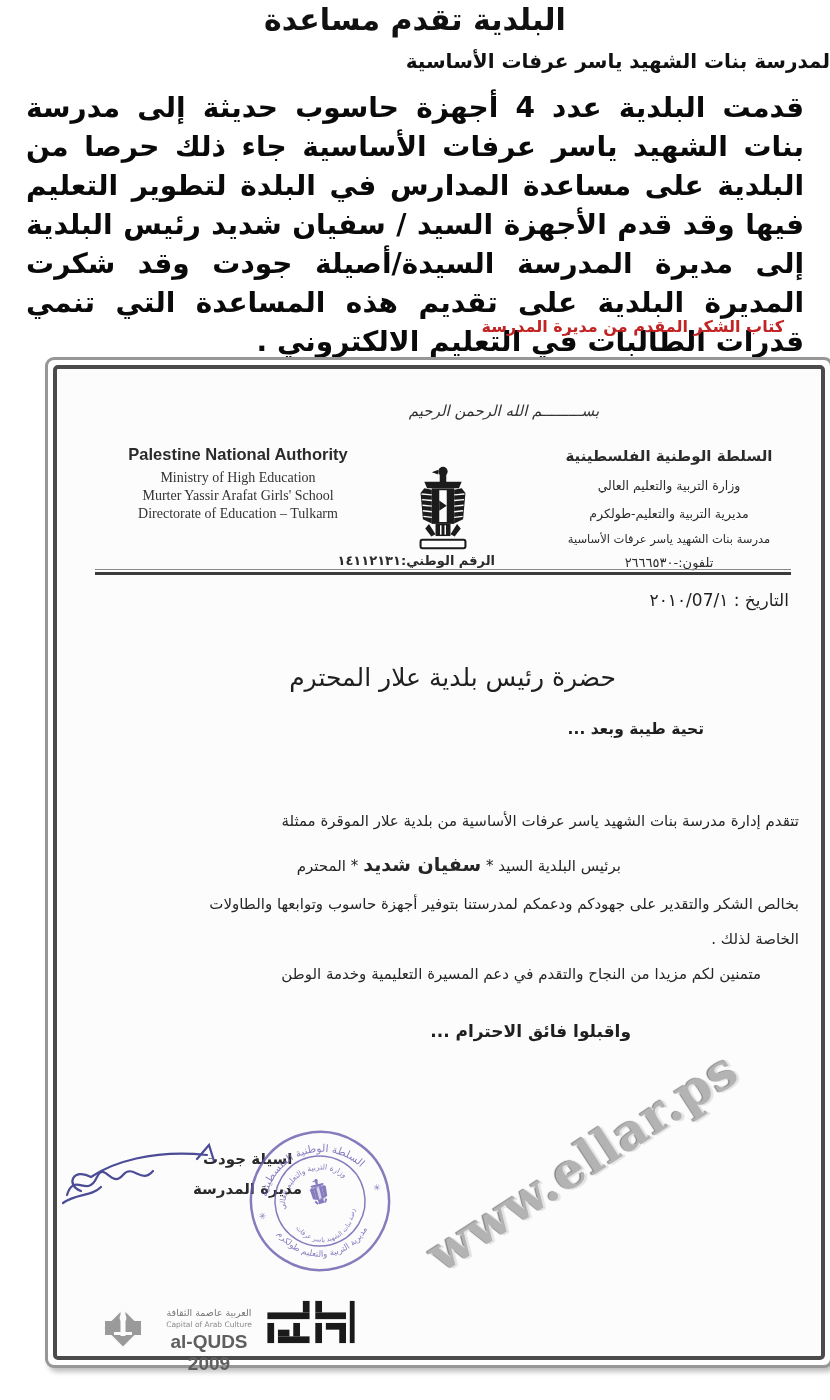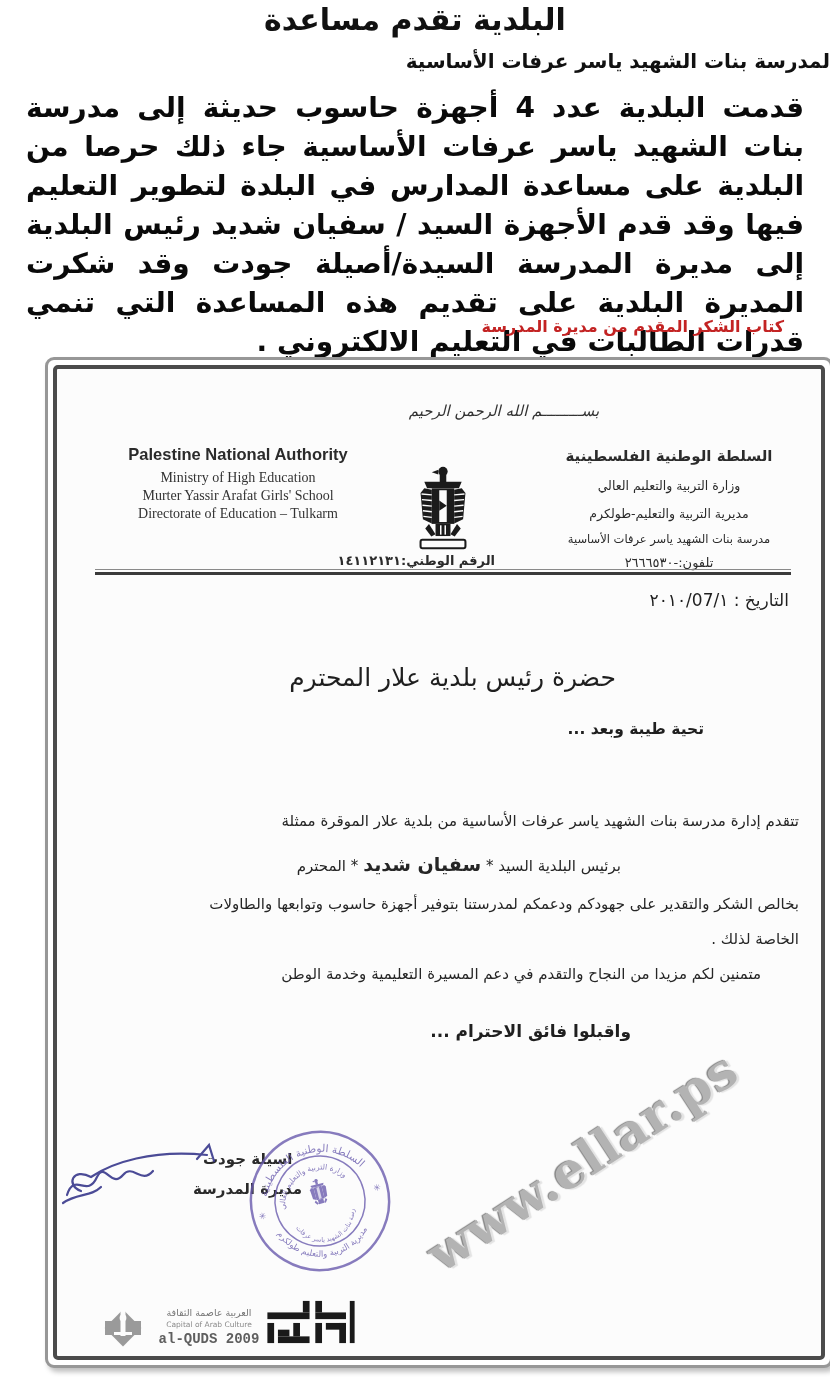--- a/index.html
+++ b/index.html
@@ -69,21 +69,21 @@
     transform:rotate(-33deg);
     font-family:"DejaVu Serif",serif;font-weight:bold;font-size:50px;
     color:#b3b3b3;text-shadow:2px 2px 1px #e3e3e3,-1px -1px 1px #858585;
     letter-spacing:1px;white-space:nowrap;
   }
   
   .quds-star{left:40px;top:933px;width:52px;height:52px;}
   .quds-text{left:96px;top:938px;width:112px;text-align:center;}
   .quds-text-ar{font-size:9.5px;color:#767676;direction:rtl;}
   .quds-text-en{font-size:7.5px;color:#8a8a8a;margin-top:2px;}
-  .quds-text-year{font-size:14px;font-weight:bold;color:#5f5f5f;margin-top:2px;font-family:Liberation Mono, monospace;}
+  .quds-text-year{font-size:19px;font-weight:bold;color:#5f5f5f;margin-top:2px;font-family:Liberation Sans, sans-serif;}
   .kufic-box{left:208px;top:930px;width:92px;height:46px;}
 </style>
 </head>
 <body>
 
 <h1 class="abs page-title" style="margin:0;">البلدية تقدم مساعدة</h1>
 <h2 class="abs page-subtitle" style="margin:0;">لمدرسة بنات الشهيد ياسر عرفات الأساسية</h2>
 <p class="abs news-paragraph" style="margin:0;">قدمت البلدية عدد 4 أجهزة حاسوب حديثة إلى مدرسة بنات الشهيد ياسر عرفات الأساسية جاء ذلك حرصا من البلدية على مساعدة المدارس في البلدة لتطوير التعليم فيها وقد قدم الأجهزة السيد / سفيان شديد رئيس البلدية إلى مديرة المدرسة السيدة/أصيلة جودت وقد شكرت المديرة البلدية على تقديم هذه المساعدة التي تنمي قدرات الطالبات في التعليم الالكتروني .</p>
 <div class="abs red-caption">كتاب الشكر المقدم من مديرة المدرسة</div>
 

